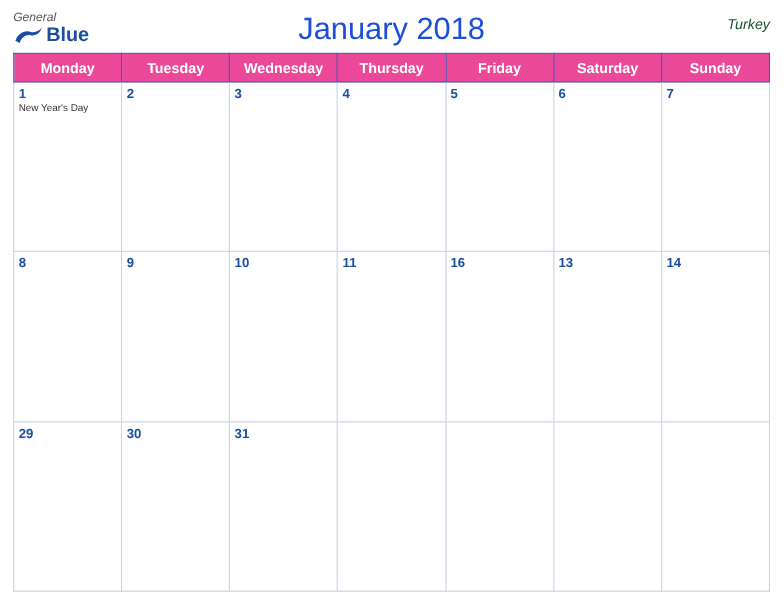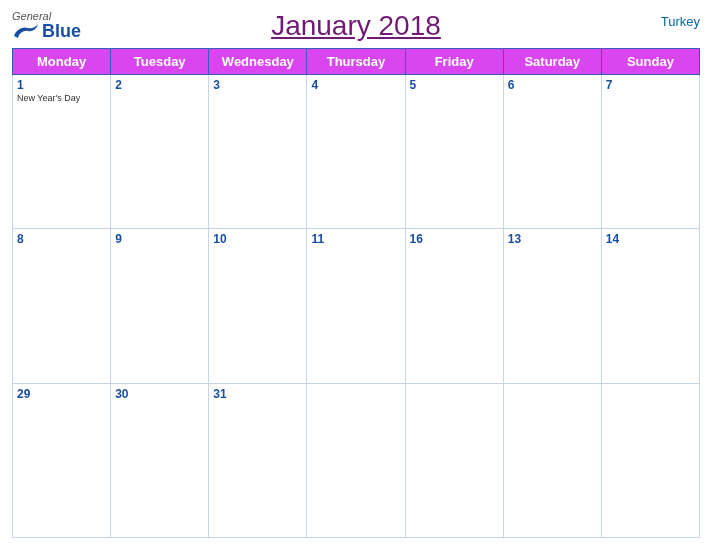--- a/index.html
+++ b/index.html
@@ -42,43 +42,44 @@
       font-size: 18px;
       font-weight: bold;
       color: #1a4fa0;
     }
     .logo-bird {
       width: 28px;
       height: 18px;
     }
     .logo-row {
       display: flex;
+      align-items: center;
       gap: 2px;
     }
     .title-text {
       font-size: 28px;
-      color: #701a75;
+      color: #1d4ed8;
       font-weight: normal;
       text-align: left;
-      text-decoration: underline;
     }
     .country-label {
       position: absolute;
       right: 0;
       top: 4px;
       font-size: 13px;
-      color: #0369a1;
+      color: #14532d;
+      font-style: italic;
     }
     .calendar-table {
       width: 100%;
       border-collapse: collapse;
       flex: 1;
     }
     .calendar-table th {
-      background-color: #d946ef;
+      background-color: #ec4899;
       color: #fff;
       text-align: center;
       font-size: 13px;
       font-weight: bold;
       padding: 5px 2px;
       border: 1px solid #3060b8;
     }
     .calendar-table td {
       border: 1px solid #c8d4e8;
       vertical-align: top;

